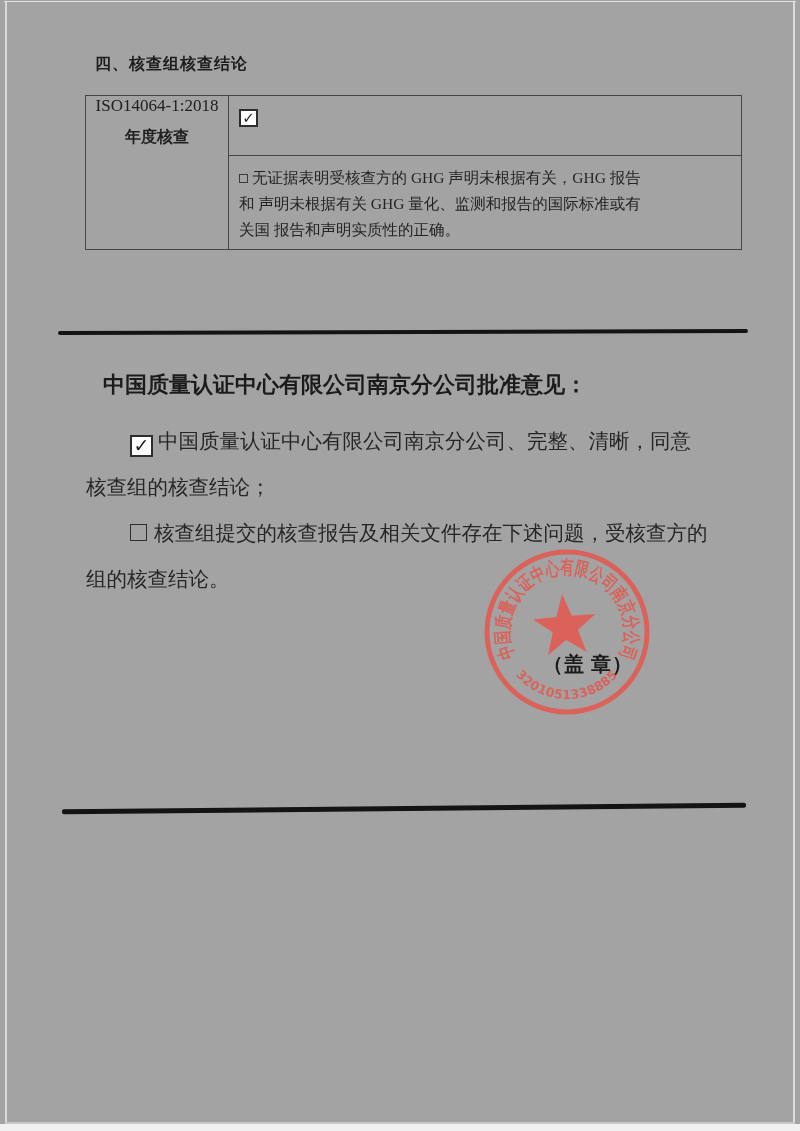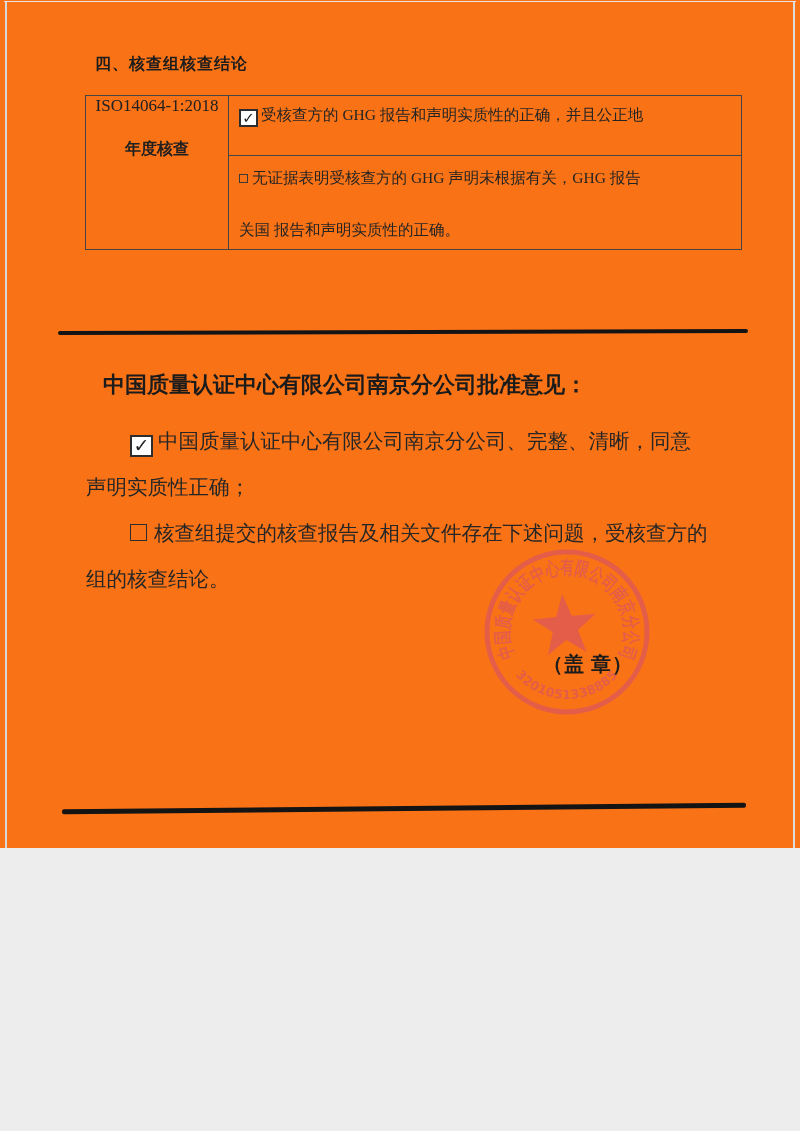--- a/index.html
+++ b/index.html
@@ -1,18 +1,18 @@
 <!DOCTYPE html>
 <html><head>
 <meta charset="utf-8">
 <style>
   html,body{margin:0;padding:0;background:#ededed;}
   .canvas{
-    position:relative;width:800px;height:848px;margin:0 auto;
-    background:#f97316;overflow:hidden;
+    position:relative;width:800px;height:1131px;margin:0 auto;
+    background:#a3a3a3;overflow:hidden;
     font-family:"Liberation Serif","DejaVu Serif",serif;
     color:#2b2b2b;
   }
   
   .edge{position:absolute;background:#d7d7d7;}
   .edge.top{left:4px;top:1px;width:792px;height:1px;background:#e4e4e4;}
   .edge.left{left:5px;top:2px;width:2px;height:1122px;}
   .edge.right{left:793px;top:2px;width:2px;height:1122px;background:#dcdcdc;}
   .edge.bottom{left:5px;top:1122px;width:790px;height:2px;background:#c9c9c9;}
   .edge.below{left:0;top:1124px;width:800px;height:7px;background:#f1f1f1;}
@@ -26,21 +26,21 @@
   .vtable{
     position:absolute;left:85px;top:95px;width:657px;height:155px;
     box-sizing:border-box;border:1.5px solid #454545;display:flex;
   }
   .vtable .label-cell{
     box-sizing:border-box;width:143px;border-right:1.5px solid #454545;
     display:flex;flex-direction:column;align-items:center;
     text-align:center;
   }
   .label-line1{font-size:17px;color:#202020;}
-  .label-line2{font-size:16px;font-weight:bold;color:#202020;margin-top:23px;}
+  .label-line2{font-size:16px;font-weight:bold;color:#202020;margin-top:11px;}
   .vtable .options-cell{flex:1;display:flex;flex-direction:column;}
   .opt-row{box-sizing:border-box;padding:3px 10px 0 10px;font-size:15.5px;color:#242424;}
   .opt-row.first{height:60px;border-bottom:1.5px solid #454545;line-height:32px;}
   .opt-row.second{height:93.5px;line-height:26px;padding-top:9px;}
 
   
   .cb{display:inline-block;box-sizing:border-box;border:2px solid #2d2d2d;
       text-align:center;background:#fff;font-family:"DejaVu Sans",sans-serif;}
   .cb .tick{display:block;font-weight:bold;color:#1f1f1f;}
   .cb.table-cb{width:19px;height:18px;vertical-align:-3px;margin-right:3px;}
@@ -84,38 +84,38 @@
 
   <div class="section-heading">四、核查组核查结论</div>
 
   <div class="vtable">
     <div class="label-cell">
       <div class="label-line1">ISO14064-1:2018</div>
       <div class="label-line2">年度核查</div>
     </div>
     <div class="options-cell">
       <div class="opt-row first">
-        <span class="cb table-cb"><span class="tick">✓</span></span><span>受核查方的 GHG 报告和声明实质性的正确，并且公正地</span><br>
+        <span class="cb table-cb"><span class="tick">✓</span></span><br>
       </div>
       <div class="opt-row second">
         <span class="sq-small"></span><span>无证据表明受核查方的 GHG 声明未根据有关，GHG 报告</span><br>
-        <br>
+        <span>和 声明未根据有关 GHG 量化、监测和报告的国际标准或有</span><br>
         <span>关国 报告和声明实质性的正确。</span>
       </div>
     </div>
   </div>
 
   <div class="rule r1"></div>
 
   <div class="approval-heading">中国质量认证中心有限公司南京分公司批准意见：</div>
 
   <div class="approval-body">
     <p>
       <span class="pline indent"><span class="cb appr-cb"><span class="tick">✓</span></span><span>中国质量认证中心有限公司南京分公司、完整、清晰，同意</span></span><br>
-      <span class="pline">声明实质性正确；</span>
+      <span class="pline">核查组的核查结论；</span>
     </p>
     <p>
       <span class="pline indent"><span class="sq-big"></span><span>核查组提交的核查报告及相关文件存在下述问题，受核查方的</span></span><br>
       <span class="pline">组的核查结论。</span>
     </p>
   </div>
 
   <svg class="stamp-svg" width="220" height="220" viewBox="0 0 220 220">
     <defs>
       <path id="arcTop" d="M 56.5 123.5 A 58 58 0 1 1 161.5 123.5" fill="none"></path>

